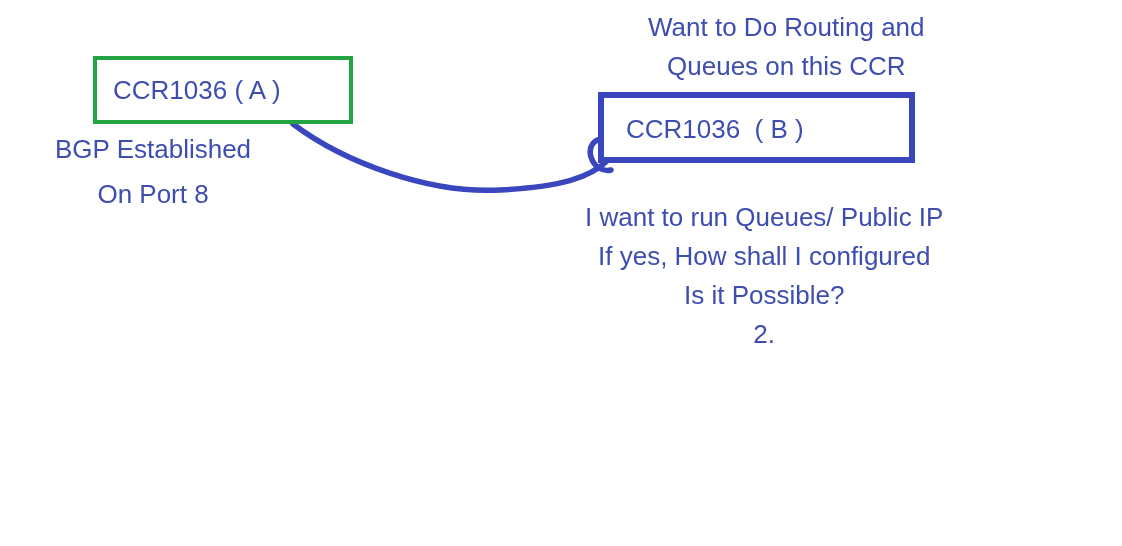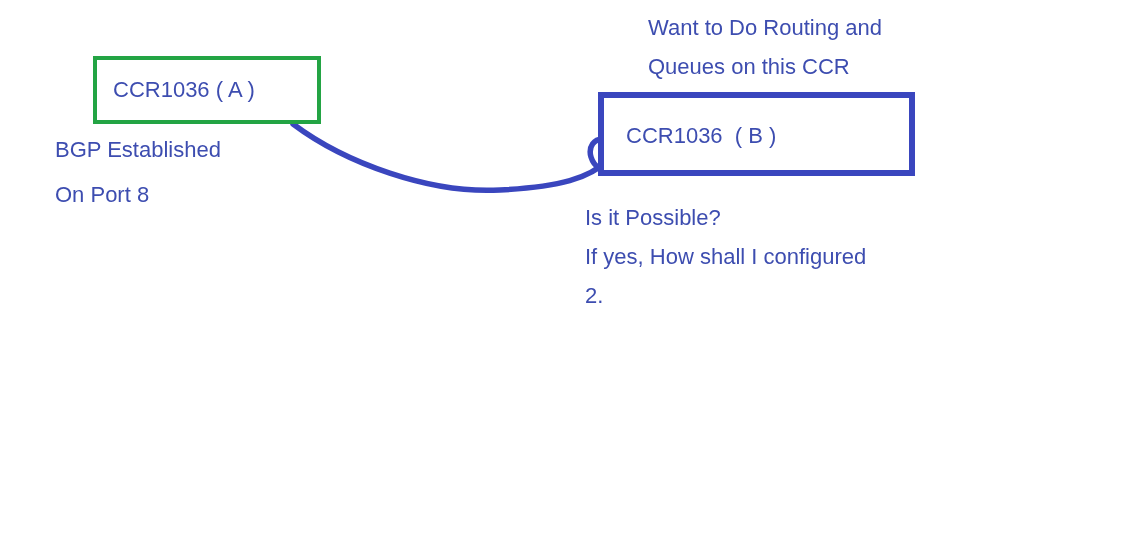--- a/index.html
+++ b/index.html
@@ -14,43 +14,44 @@
     overflow: hidden;
   }
   .canvas {
     position: relative;
     width: 1122px;
     height: 546px;
     background: var(--background, #ffffff);
   }
   .blue-text {
     color: var(--text, #3d4db0);
-    font-size: 22px;
+    font-size: 26px;
     white-space: pre;
+    text-align: center;
   }
   .router-box {
     position: absolute;
     display: flex;
     align-items: center;
     box-sizing: border-box;
     background: #ffffff;
   }
   .box-a {
     left: 93px;
     top: 56px;
-    width: 228px;
+    width: 260px;
     height: 68px;
     border: 4px solid var(--router_a_border, #23a444);
     padding-left: 16px;
   }
   .box-b {
     left: 598px;
     top: 92px;
     width: 317px;
-    height: 84px;
+    height: 71px;
     border: 6px solid var(--router_b_border, #3a46be);
     padding-left: 22px;
     padding-top: 4px;
   }
   .note-a {
     position: absolute;
     left: 55px;
     top: 127px;
     line-height: 45px;
   }
@@ -107,18 +108,19 @@
   <div class="caption-b">
     <div class="blue-text">Want to Do Routing and</div>
     <div class="blue-text">Queues on this CCR</div>
   </div>
 
   <div class="router-box box-b">
     <span class="blue-text">CCR1036  ( B )</span>
   </div>
 
   <div class="question">
+    <div class="blue-text">I want to run Queues/ Public IP</div>
+    <div class="blue-text">If yes, How shall I configured</div>
     <div class="blue-text">Is it Possible?</div>
-    <div class="blue-text">If yes, How shall I configured</div>
     <div class="blue-text">2.</div>
   </div>
 
 </div>
 
 </body></html>

